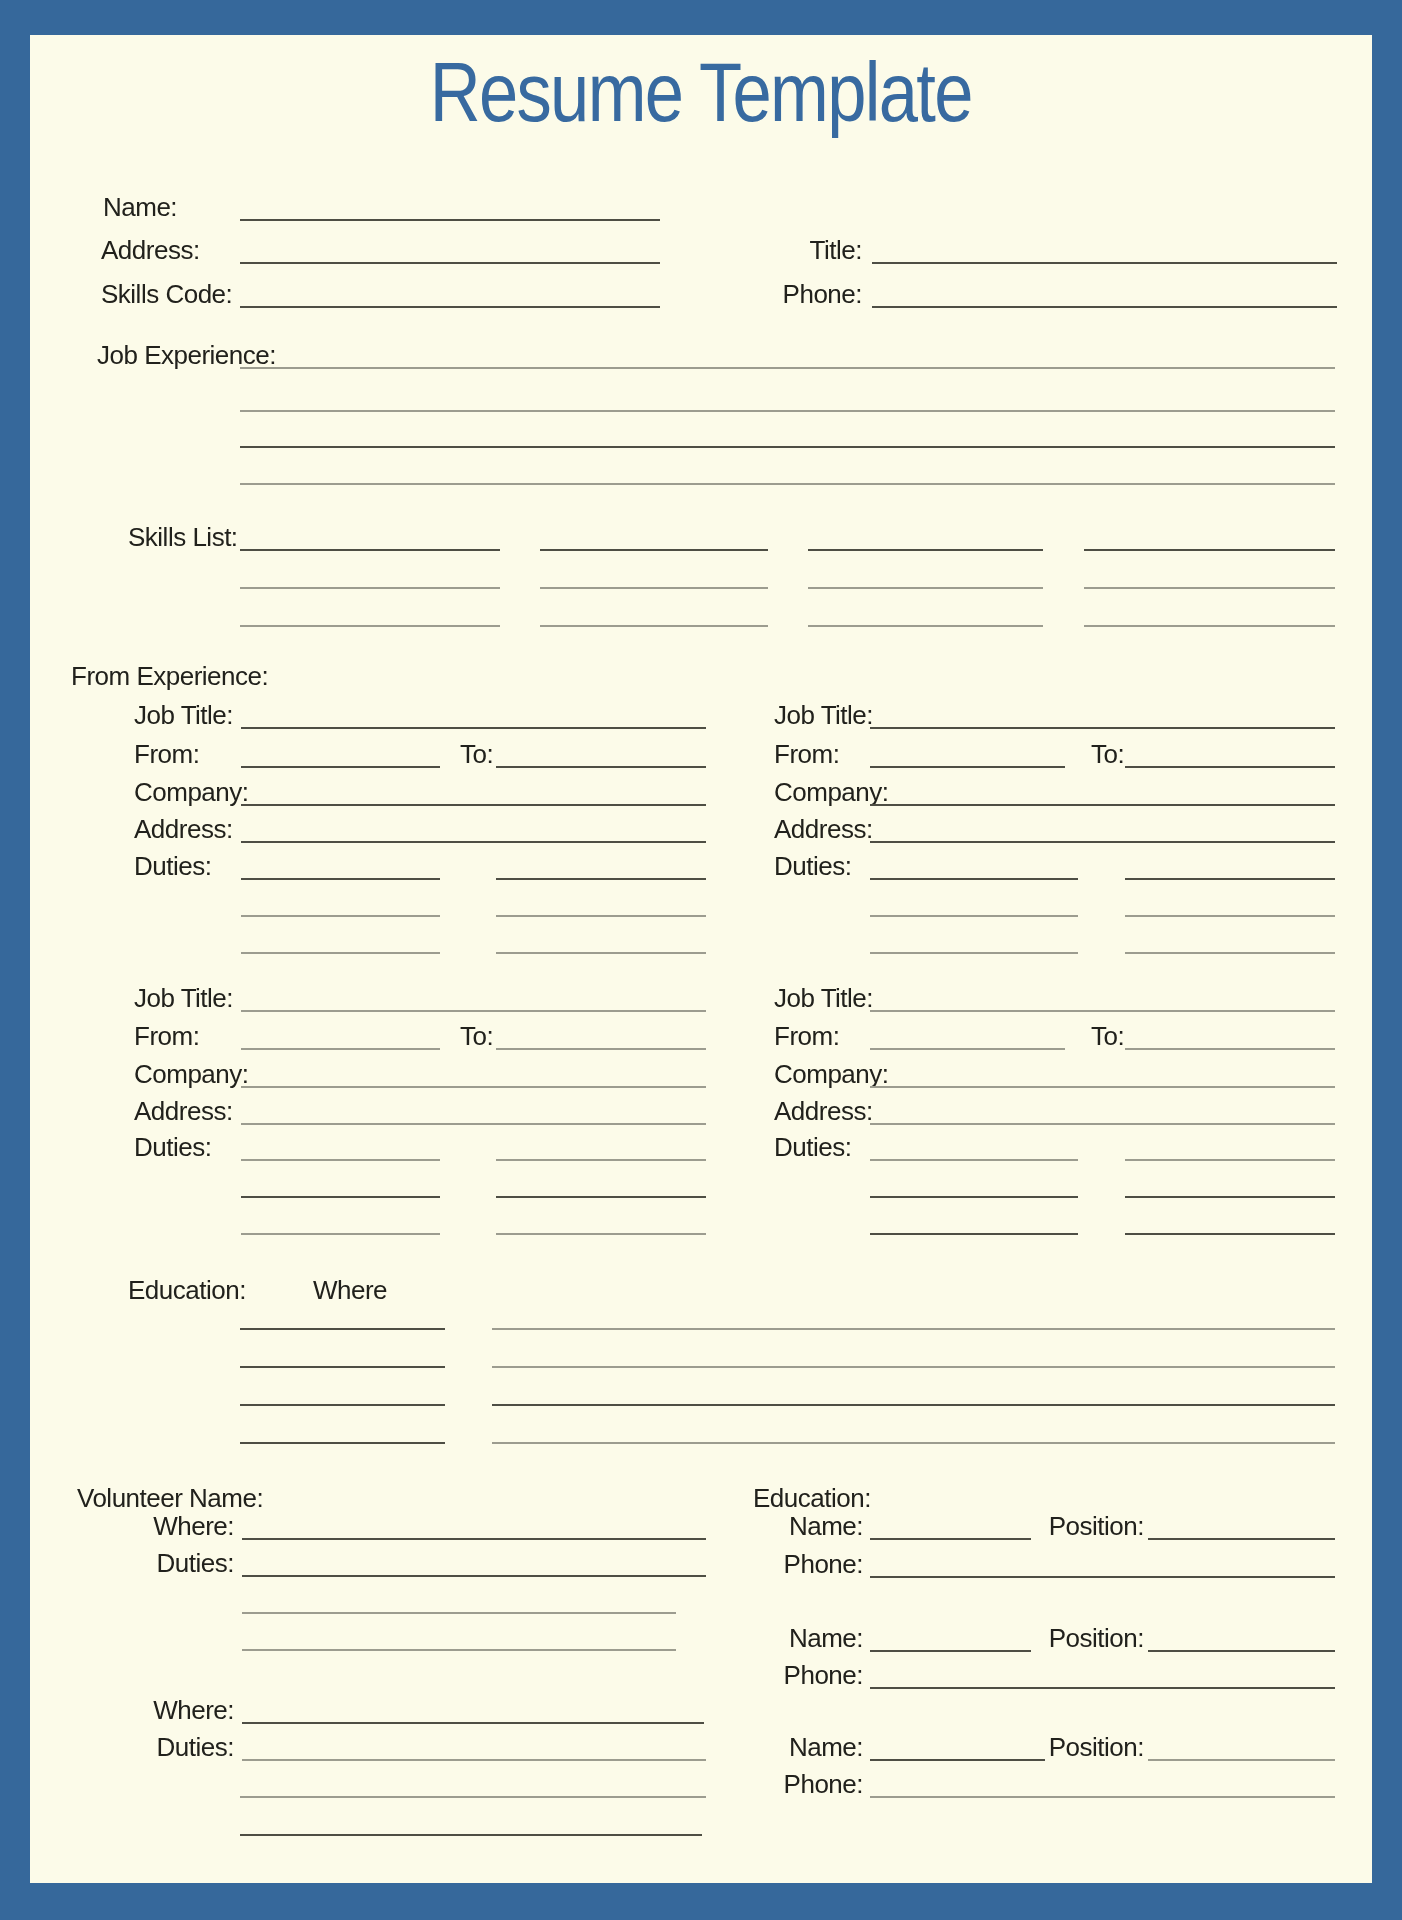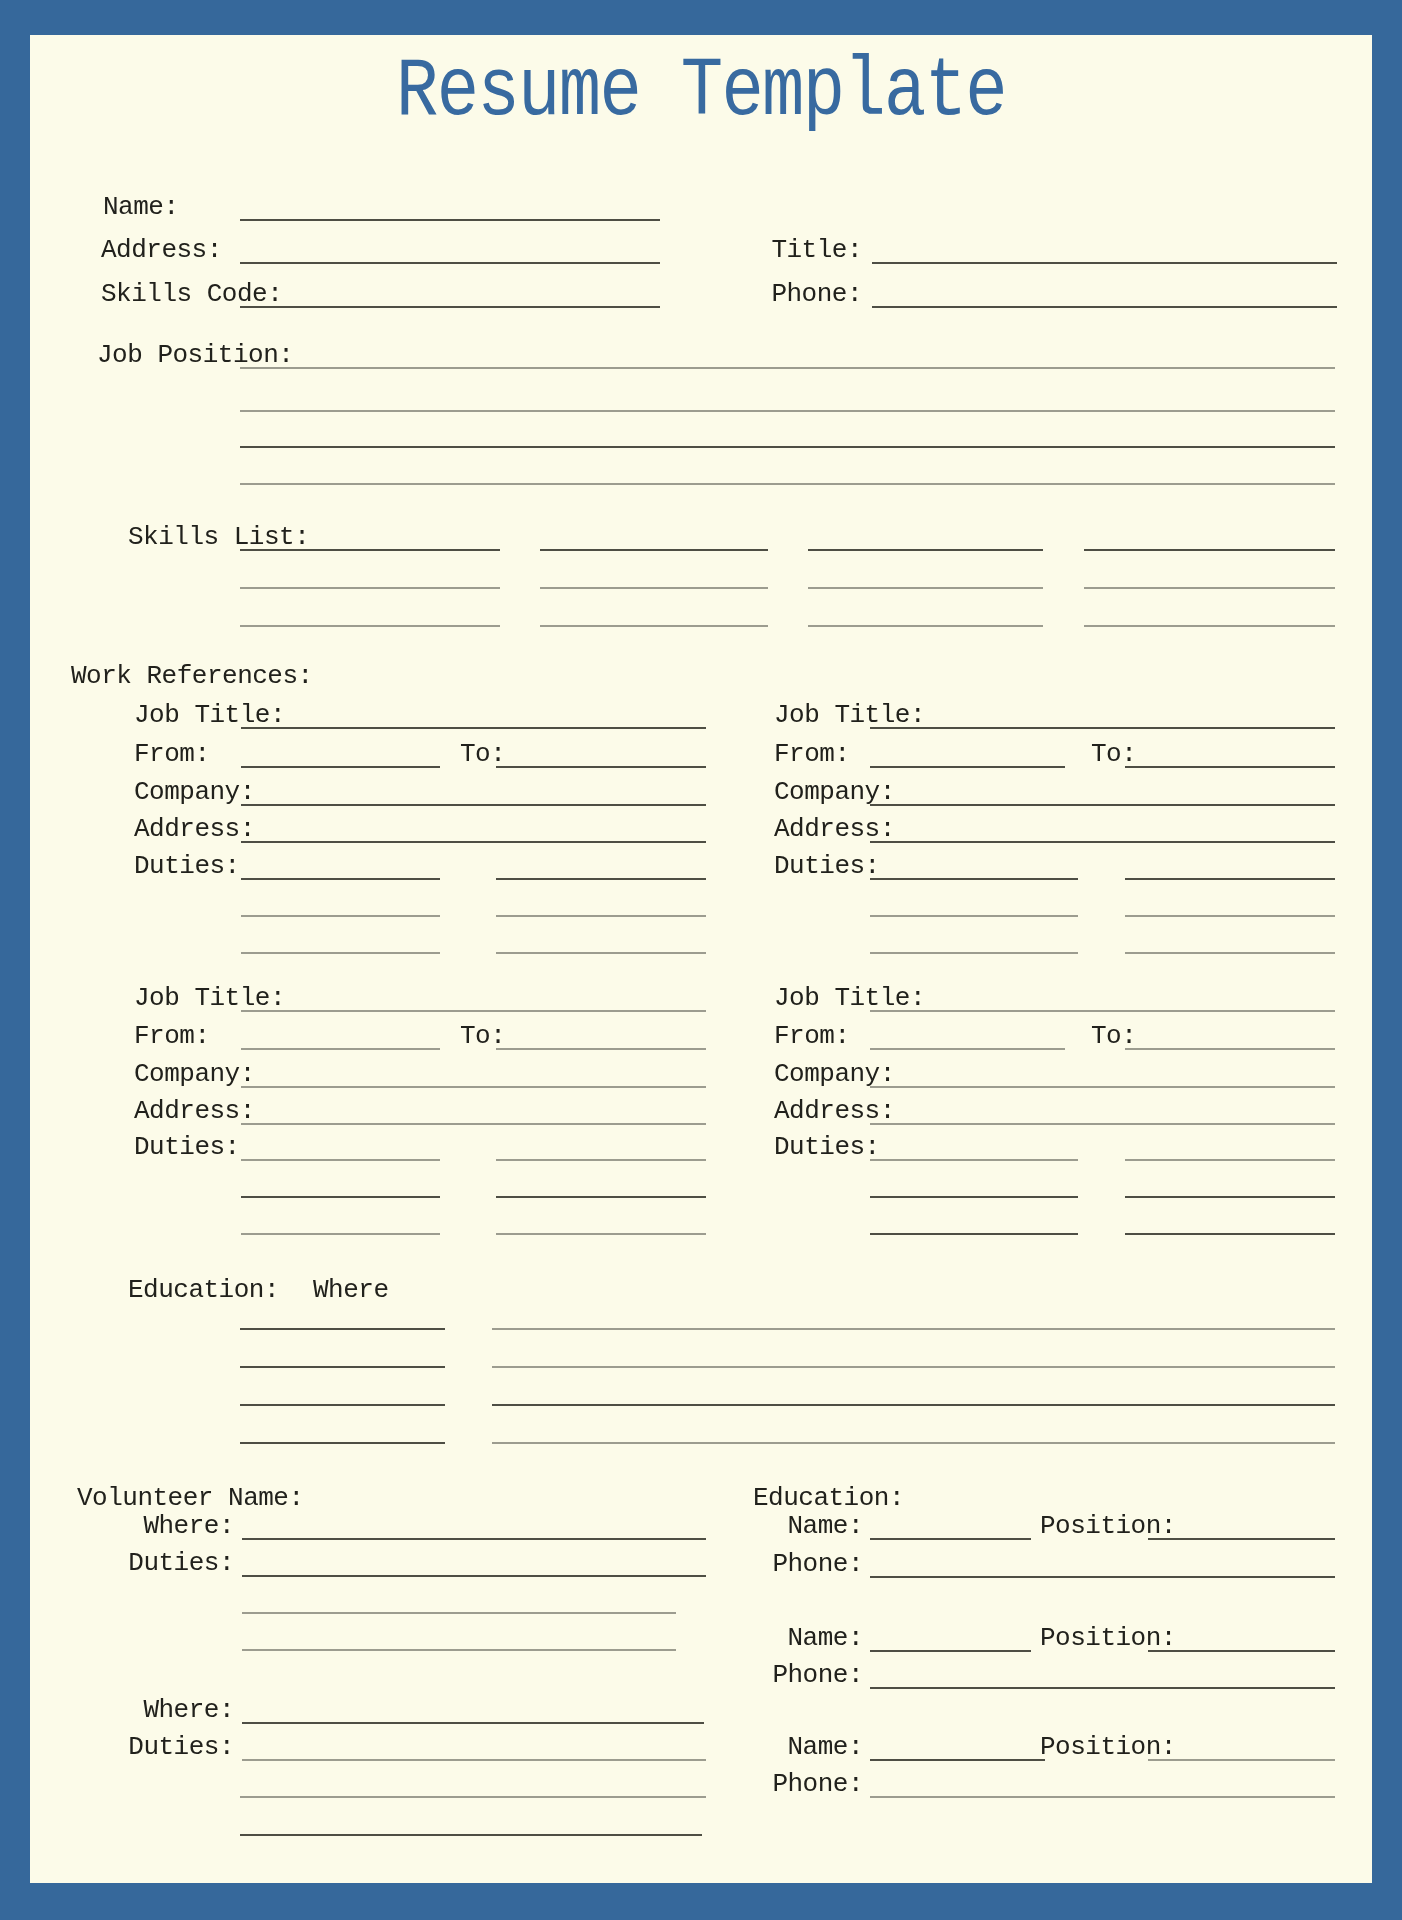--- a/index.html
+++ b/index.html
@@ -1,21 +1,21 @@
 <!DOCTYPE html>
 <html style="--frame-blue: #36689B; --paper-cream: #FCFBE9; --title-blue: #386AA0; --ink: #21211C; --line-dark: #4E4E44; --line-light: #9C9C8F;"><head>
 <meta charset="utf-8">
 <style>
   :root{
     --frame-blue:#36689B; --paper-cream:#FCFBE9; --title-blue:#386AA0;
     --ink:#21211C; --line-dark:#4E4E44; --line-light:#9C9C8F;
   }
   html,body{margin:0;padding:0;background:#e8e8e8;}
   .page{position:relative;width:1402px;height:1920px;background:var(--frame-blue);
-        font-family:Liberation Mono, monospace;overflow:hidden;}
+        font-family:Liberation Sans, sans-serif;overflow:hidden;}
   .paper{position:absolute;left:30px;top:35px;right:30px;bottom:37px;background:var(--paper-cream);}
   .title-wrap{position:absolute;left:0;top:44px;width:100%;text-align:center;}
   .title{display:inline-block;font-size:84px;font-weight:500;letter-spacing:-2px;
          color:var(--title-blue);transform:scaleX(0.84);transform-origin:center top;white-space:nowrap;}
   .lbl{position:absolute;font-size:26px;letter-spacing:-0.5px;color:var(--ink);white-space:nowrap;line-height:1.1;}
   .rt{text-align:right;}
   .ctr{text-align:center;}
   .ln{position:absolute;height:2px;}
   .d{background:var(--line-dark);}
   .g{background:var(--line-light);}
@@ -38,41 +38,41 @@
 
   <span class="lbl" style="left:101px;top:280px">Skills Code:</span>
   <div class="ln d" style="left:240px;top:306px;width:420px"></div>
 
   <span class="lbl rt" style="left:690px;top:236px;width:172px">Title:</span>
   <div class="ln d" style="left:872px;top:262px;width:465px"></div>
 
   <span class="lbl rt" style="left:690px;top:280px;width:172px">Phone:</span>
   <div class="ln d" style="left:872px;top:306px;width:465px"></div>
 
-  <span class="lbl" style="left:97px;top:341px">Job Position:</span>
+  <span class="lbl" style="left:97px;top:341px">Job Experience:</span>
   <div class="ln g" style="left:240px;top:367px;width:1095px"></div>
   <div class="ln g" style="left:240px;top:410px;width:1095px"></div>
   <div class="ln d" style="left:240px;top:446px;width:1095px"></div>
   <div class="ln g" style="left:240px;top:483px;width:1095px"></div>
 
   <span class="lbl" style="left:128px;top:523px">Skills List:</span>
   <div class="ln d" style="left:240px;top:549px;width:260px"></div>
   <div class="ln d" style="left:540px;top:549px;width:228px"></div>
   <div class="ln d" style="left:808px;top:549px;width:235px"></div>
   <div class="ln d" style="left:1084px;top:549px;width:251px"></div>
   <div class="ln g" style="left:240px;top:587px;width:260px"></div>
   <div class="ln g" style="left:540px;top:587px;width:228px"></div>
   <div class="ln g" style="left:808px;top:587px;width:235px"></div>
   <div class="ln g" style="left:1084px;top:587px;width:251px"></div>
   <div class="ln g" style="left:240px;top:625px;width:260px"></div>
   <div class="ln g" style="left:540px;top:625px;width:228px"></div>
   <div class="ln g" style="left:808px;top:625px;width:235px"></div>
   <div class="ln g" style="left:1084px;top:625px;width:251px"></div>
 
-  <span class="lbl" style="left:71px;top:662px">Work References:</span>
+  <span class="lbl" style="left:71px;top:662px">From Experience:</span>
 
   <span class="lbl" style="left:134px;top:701px">Job Title:</span>
   <div class="ln d" style="left:241px;top:727px;width:465px"></div>
   <span class="lbl" style="left:134px;top:740px">From:</span>
   <div class="ln d" style="left:241px;top:766px;width:199px"></div>
   <span class="lbl" style="left:460px;top:740px">To:</span>
   <div class="ln d" style="left:496px;top:766px;width:210px"></div>
   <span class="lbl" style="left:134px;top:778px">Company:</span>
   <div class="ln d" style="left:241px;top:804px;width:465px"></div>
   <span class="lbl" style="left:134px;top:815px">Address:</span>

